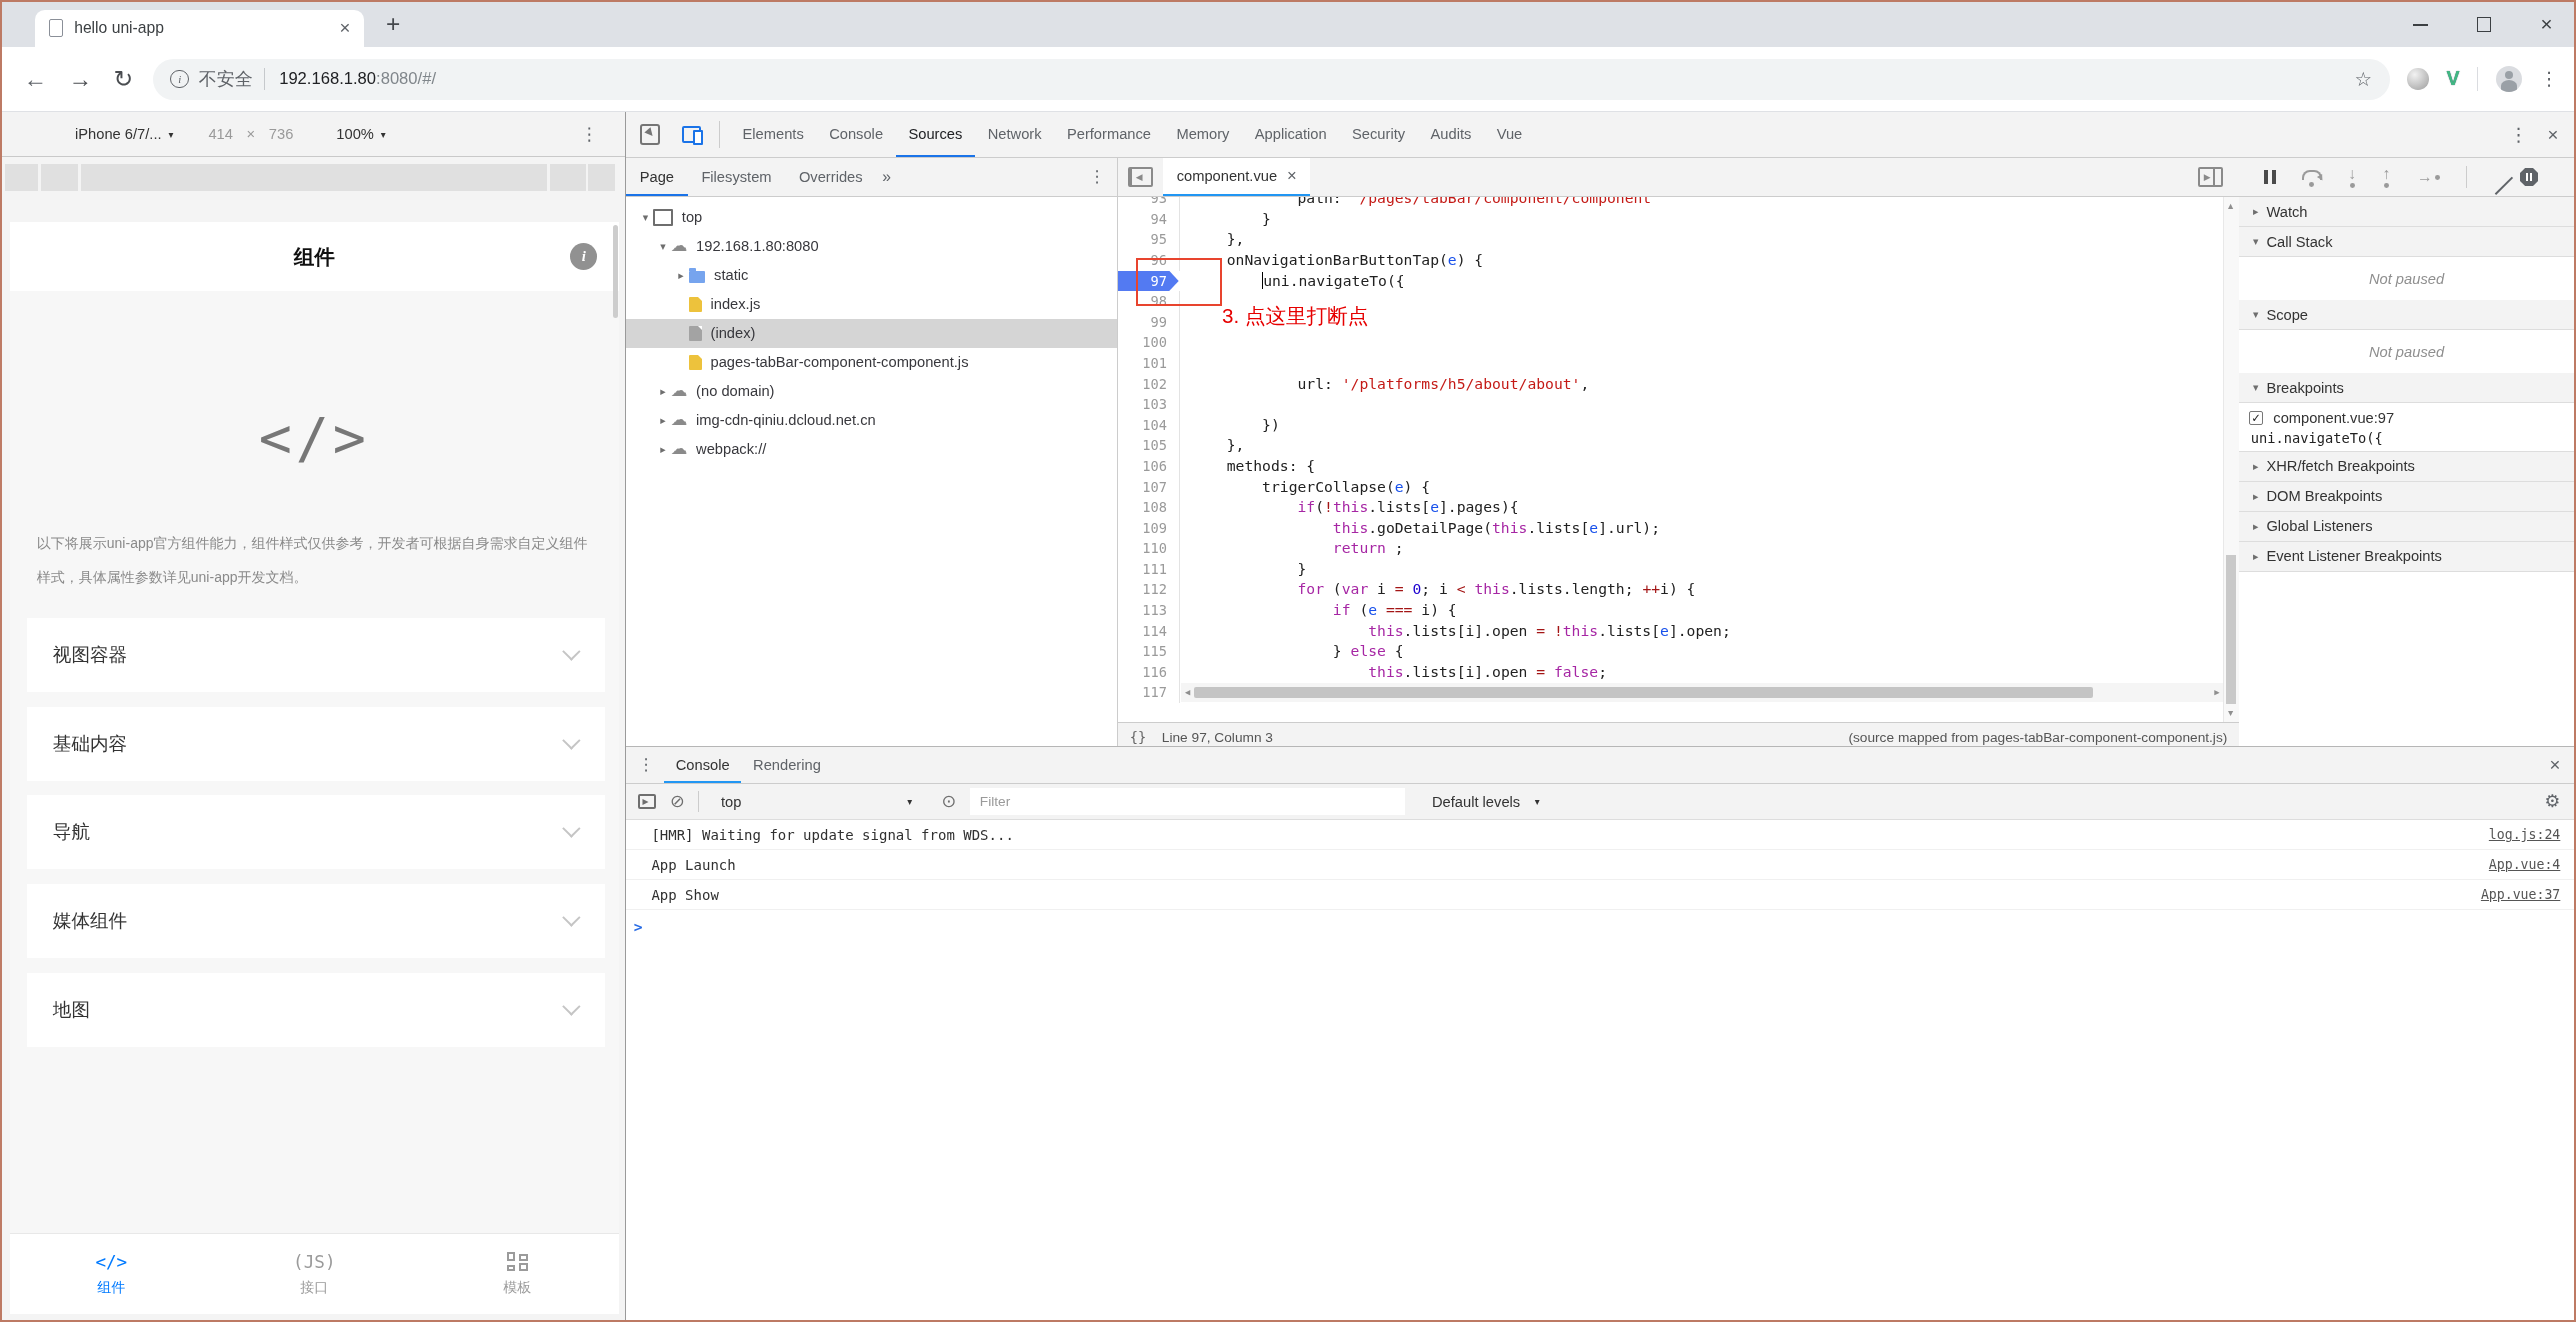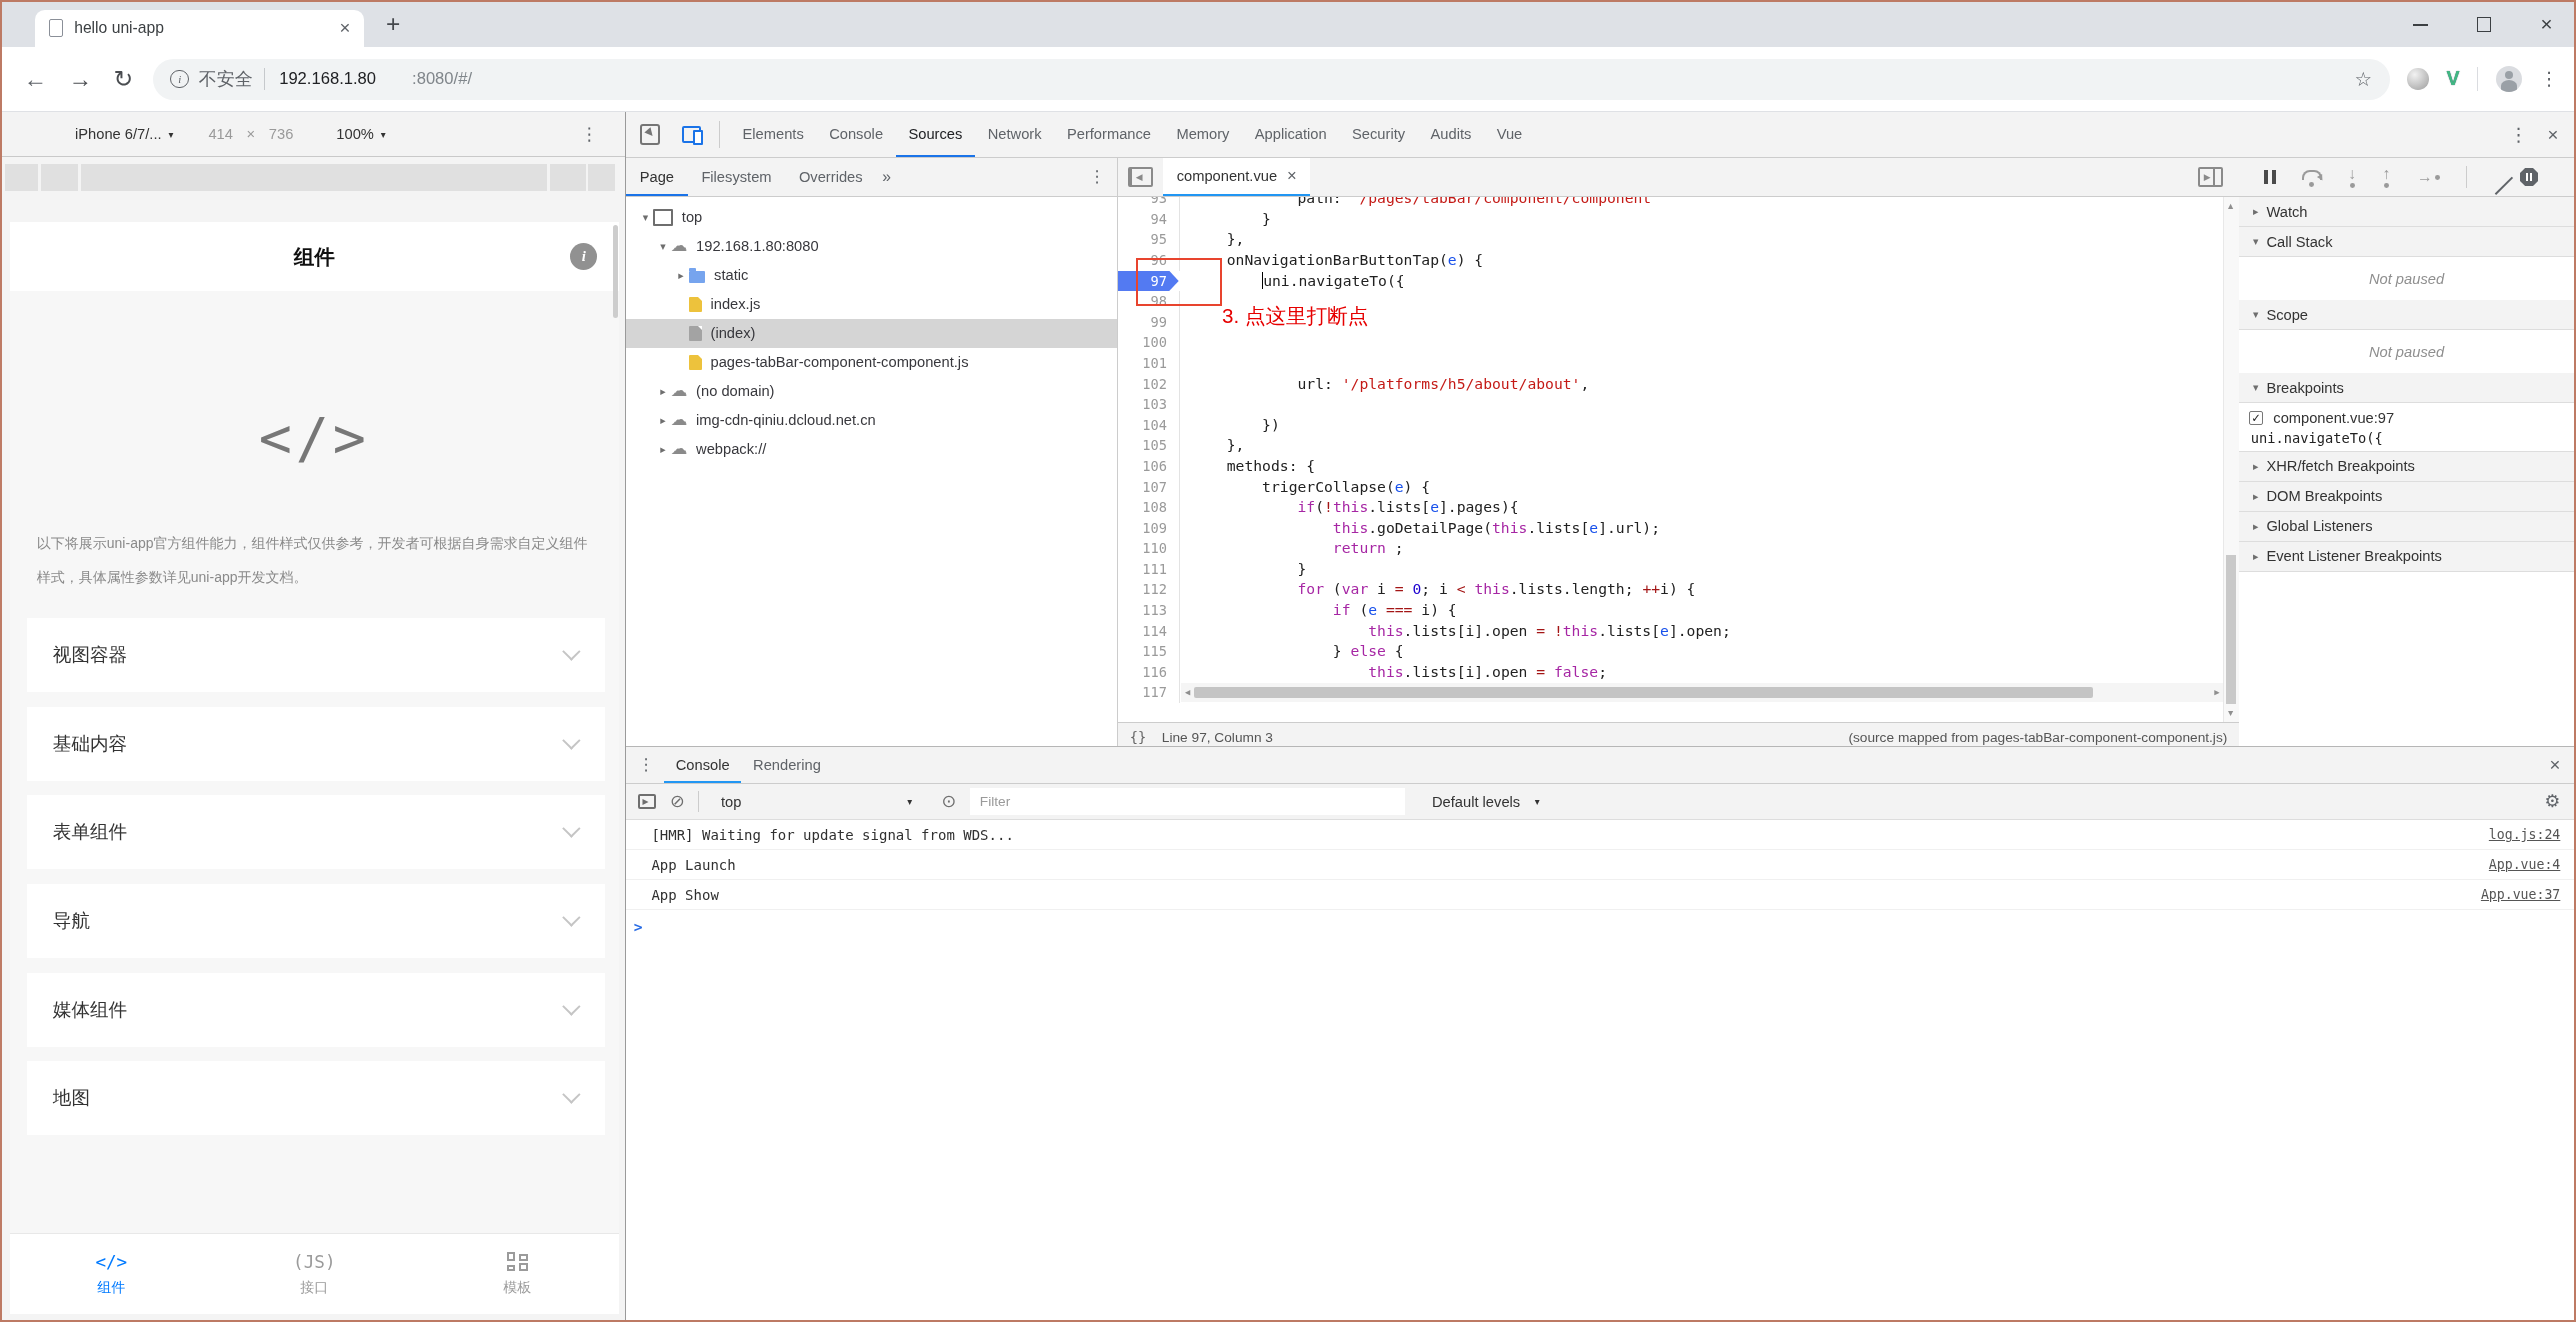--- a/index.html
+++ b/index.html
@@ -17,21 +17,21 @@
   .x-ico{font-size:20.6px;line-height:1;}
   
   .navbar{position:absolute;left:0;top:45px;right:0;height:65px;background:#fff;display:flex;align-items:center;border-bottom:1px solid #dfe1e5;box-sizing:border-box;}
   .nav-ico{font-size:23.5px;color:#5f6368;margin-left:21.5px;}
   .nav-ico.fwd{color:#4a4d51;}
   .omnibox{flex:1;height:41px;background:#f1f3f4;border-radius:20.6px;margin:0 17.6px 0 19.6px;display:flex;align-items:center;padding:0 17.6px;min-width:0;}
   .info-circ{width:16.6px;height:16.6px;border:1.7px solid #5f6368;border-radius:50%;color:#5f6368;font-size:10.8px;display:flex;align-items:center;justify-content:center;font-style:italic;font-family:"Liberation Serif",serif;flex:none;}
   .sec-label{color:#5f6368;font-size:18px;margin:0 11.7px 0 9.8px;}
   .om-div{width:1px;height:21.5px;background:#c6c9cc;margin-right:13.7px;}
   .url{font-size:16.6px;color:#202124;white-space:nowrap;flex:1;min-width:0;}
-  .url .rest{color:#80868b;padding-left:36px;}
+  .url .rest{color:#80868b;}
   .star{font-size:19.6px;color:#5f6368;}
   .extarea{display:flex;align-items:center;gap:17.6px;padding-right:15.7px;}
   .ball-ico{width:21.5px;height:21.5px;border-radius:50%;background:radial-gradient(circle at 35% 30%,#f2f2f2,#9c9c9c);}
   .vue-ico{font-size:19.6px;font-weight:bold;color:#41b883;text-shadow:0 0 1px #35495e;}
   .ext-div{width:1px;height:23.5px;background:#dadce0;}
   .avatar{width:26.4px;height:26.4px;border-radius:50%;background:#dadce0;position:relative;overflow:hidden;}
   .avatar::before{content:"";position:absolute;left:8.8px;top:4.9px;width:8.8px;height:8.8px;border-radius:50%;background:#9aa0a6;}
   .avatar::after{content:"";position:absolute;left:4.9px;top:14.7px;width:16.6px;height:11.7px;border-radius:50% 50% 0 0;background:#9aa0a6;}
   .kebab{font-size:18.6px;color:#5f6368;}
   
@@ -252,24 +252,20 @@
           <div class="cards">
             <div class="card">
               <span class="card-label">视图容器</span>
               <span class="chev"></span>
             </div>
             <div class="card">
               <span class="card-label">基础内容</span>
               <span class="chev"></span>
             </div>
             <div class="card">
-              <span class="card-label">表单组件</span>
-              <span class="chev"></span>
-            </div>
-            <div class="card">
               <span class="card-label">导航</span>
               <span class="chev"></span>
             </div>
             <div class="card">
               <span class="card-label">媒体组件</span>
               <span class="chev"></span>
             </div>
             <div class="card">
               <span class="card-label">地图</span>
               <span class="chev"></span>

